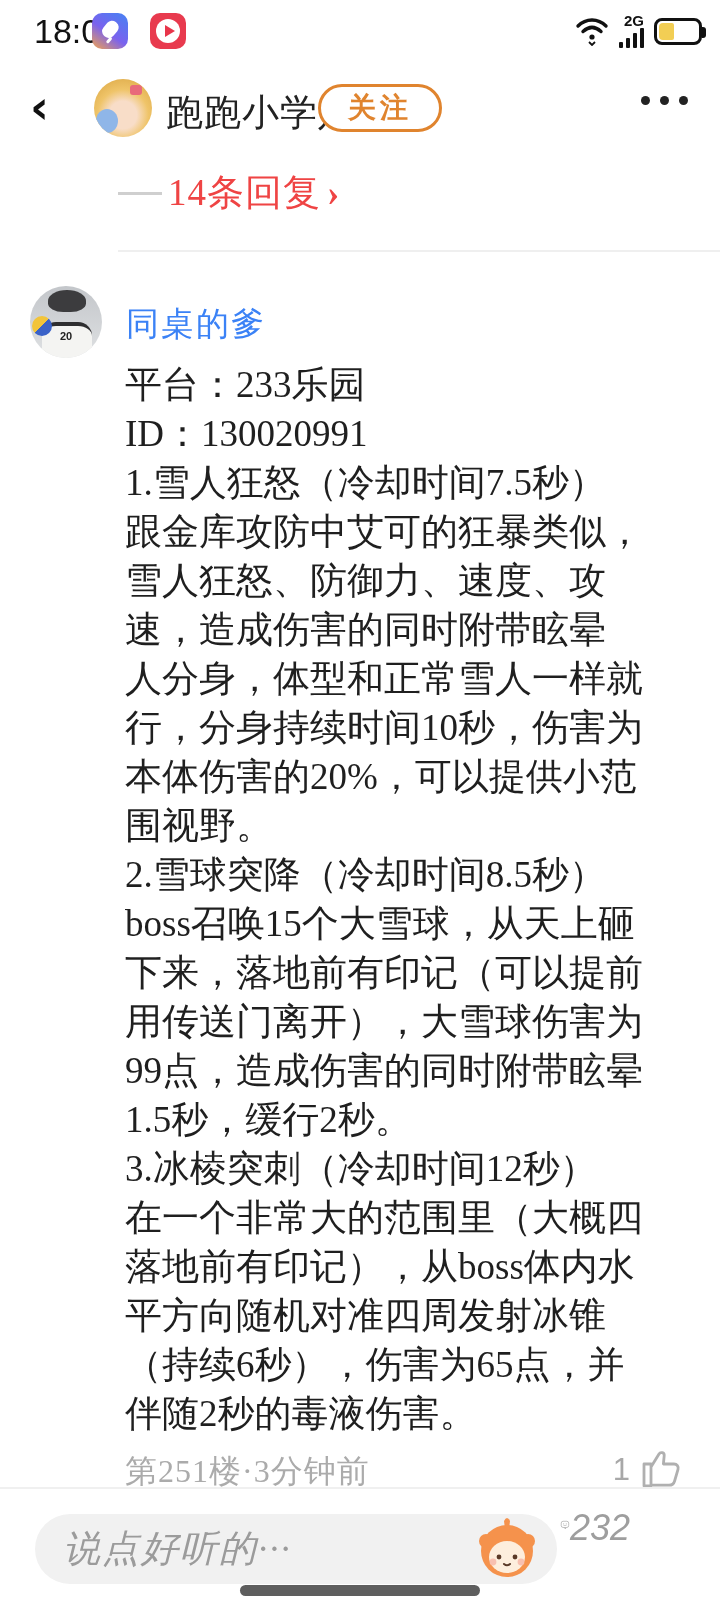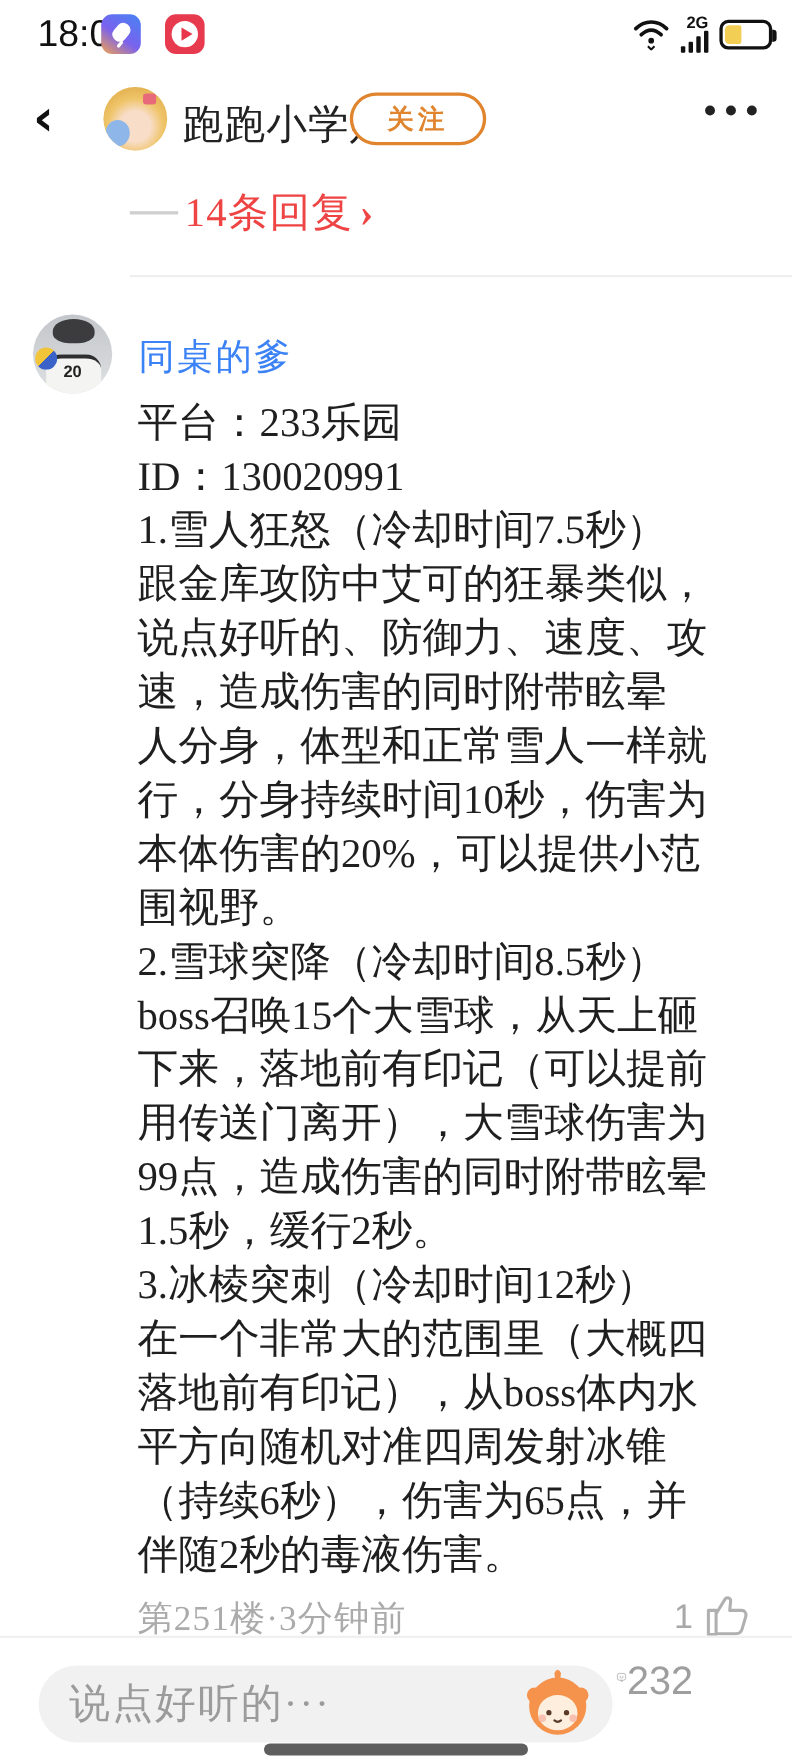--- a/index.html
+++ b/index.html
@@ -42,58 +42,58 @@
           line-height:46px; font-family:"DejaVu Sans",sans-serif; }
   .avatar-op { left:94px; top:79px; width:58px; height:58px; border-radius:50%;
                background:radial-gradient(circle at 50% 62%, #f8ddc8 0 30%, #efc469 55%, #d8a23e 100%);
                overflow:hidden; }
   .avatar-op .wing { position:absolute; left:2px; bottom:4px; width:22px; height:24px;
                      border-radius:50%; background:#8fb6e8; }
   .avatar-op .bow { position:absolute; right:10px; top:6px; width:12px; height:10px;
                     border-radius:3px; background:#e86a7a; }
   .op-name { left:166px; top:88px; font-size:37px; color:#222; letter-spacing:1px; }
   .follow-btn { left:318px; top:84px; width:124px; height:48px; border:3px solid #e0842e;
-                border-radius:26px; color:#e0842e; font-size:24px; font-weight:700;
+                border-radius:26px; color:#e0842e; font-size:28px; font-weight:700;
                 display:flex; align-items:center; justify-content:center; letter-spacing:4px;
                 background:#fff; }
   .more-dots { right:32px; top:96px; display:flex; gap:10px; }
   .more-dots i { width:9px; height:9px; border-radius:50%; background:#222; display:block; }
 
   
   .replies-dash { left:118px; top:192px; width:44px; height:3px; background:#cfcfcf; }
   .replies-link { left:168px; top:168px; font-size:37px; color:#ef4444; letter-spacing:1px; }
   .replies-link .chev { font-weight:700; margin-left:6px; }
   .divider { left:118px; top:250px; right:0; width:602px; height:2px; background:#efefef; }
 
   
   .avatar-cm { left:30px; top:286px; width:72px; height:72px; border-radius:50%;
                background:linear-gradient(180deg,#c3c6ca 0%,#dfe1e3 100%); overflow:hidden; }
   .avatar-cm .hair { position:absolute; left:18px; top:4px; width:38px; height:22px;
                      border-radius:50% 50% 40% 40%; background:#3c3c3e; }
   .avatar-cm .shirt { position:absolute; left:12px; top:36px; width:50px; height:38px;
                       border-radius:14px 14px 0 0; background:#f4f4f2;
                       border-top:4px solid #2e2e30; }
   .avatar-cm .num { position:absolute; left:0; right:0; top:44px; text-align:center;
-                    font-size:15px; font-weight:700; color:#222;
+                    font-size:11px; font-weight:700; color:#222;
                     font-family:"Liberation Sans",sans-serif; }
   .avatar-cm .ball { position:absolute; left:2px; top:30px; width:20px; height:20px;
                      border-radius:50%; background:linear-gradient(135deg,#f2c43a 50%,#3a62c8 50%); }
   .cm-name { left:126px; top:302px; font-size:33px; color:#3b82f6; letter-spacing:2px; }
   .cm-body { left:125px; top:360px; width:520px; font-size:37px; line-height:49px;
              color:#1f1f1f; }
   .cm-body .body-line { white-space:nowrap; }
   .cm-meta { left:125px; top:1450px; font-size:32px; color:#ababab; letter-spacing:1px; }
   .cm-like { right:38px; top:1444px; display:flex; align-items:flex-start; gap:10px;
              color:#a8a8a8; }
   .cm-like .cnt { font-size:31px; color:#a8a8a8;
                   font-family:"Liberation Sans",sans-serif; margin-top:8px; }
 
   
   .bottombar { left:0; top:1487px; width:720px; height:86px; background:#fff;
-               border-top:2px solid #f0f0f0; }
+               border-top:2px solid #f0f0f0;font-style:italic; }
   .input-pill { position:absolute; left:35px; top:25px; width:522px; height:70px;
                 background:#f1f1f1; border-radius:35px; display:flex; align-items:center; }
   .input-ph { margin-left:28px; font-size:37px; color:#9b9b9b; letter-spacing:2px; }
   .mascot { position:absolute; right:16px; top:1px; width:68px; height:68px; }
   .bb-action { position:absolute; top:12px; width:70px; display:flex; flex-direction:row;
                align-items:center; color:#9e9e9e; }
   .bb-comment { left:560px; }
   .bb-like { left:636px; }
   .bb-count { font-size:36px; color:#9e9e9e; margin-top:6px;
               font-family:"Liberation Sans",sans-serif; }
@@ -165,21 +165,21 @@
     <span class="num">20</span>
     <span class="ball"></span>
   </div>
   <div class="abs cm-name">同桌的爹</div>
 
   <div class="abs cm-body">
       <div class="body-line">平台：233乐园</div>
       <div class="body-line">ID：130020991</div>
       <div class="body-line">1.雪人狂怒（冷却时间7.5秒）</div>
       <div class="body-line">跟金库攻防中艾可的狂暴类似，</div>
-      <div class="body-line">说点好听的、防御力、速度、攻</div>
+      <div class="body-line">雪人狂怒、防御力、速度、攻</div>
       <div class="body-line">速，造成伤害的同时附带眩晕</div>
       <div class="body-line">人分身，体型和正常雪人一样就</div>
       <div class="body-line">行，分身持续时间10秒，伤害为</div>
       <div class="body-line">本体伤害的20%，可以提供小范</div>
       <div class="body-line">围视野。</div>
       <div class="body-line">2.雪球突降（冷却时间8.5秒）</div>
       <div class="body-line">boss召唤15个大雪球，从天上砸</div>
       <div class="body-line">下来，落地前有印记（可以提前</div>
       <div class="body-line">用传送门离开），大雪球伤害为</div>
       <div class="body-line">99点，造成伤害的同时附带眩晕</div>

